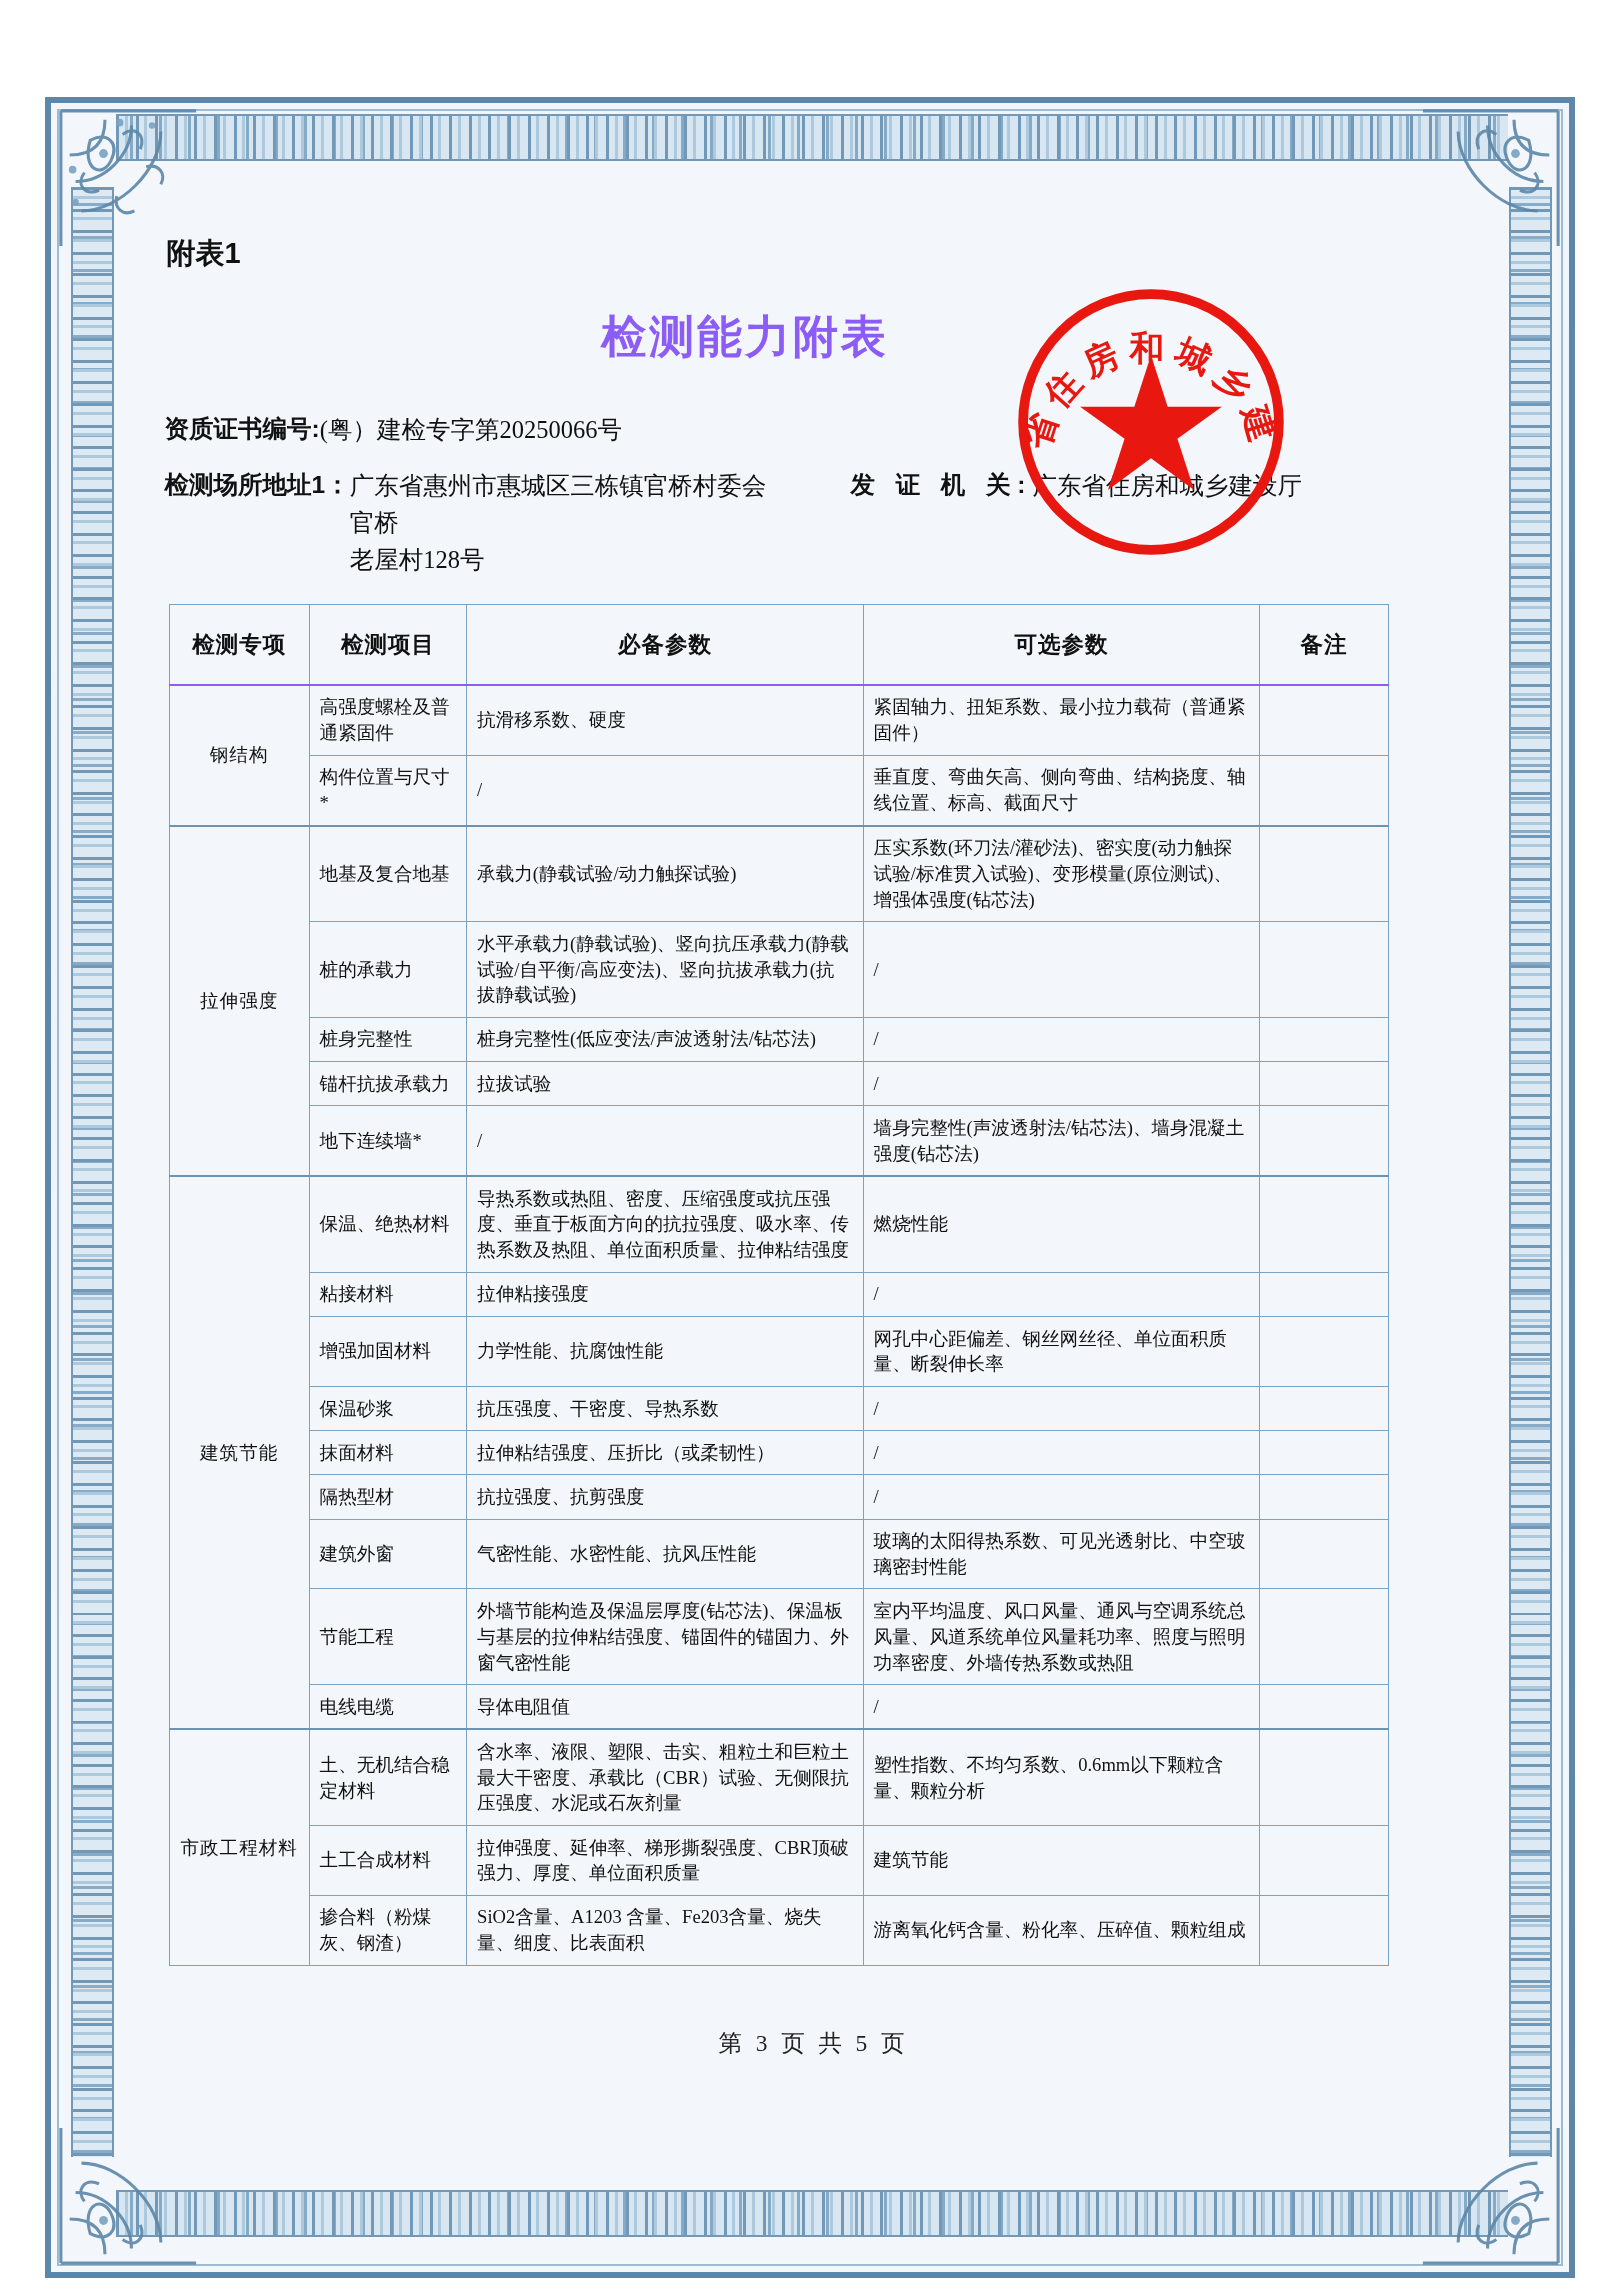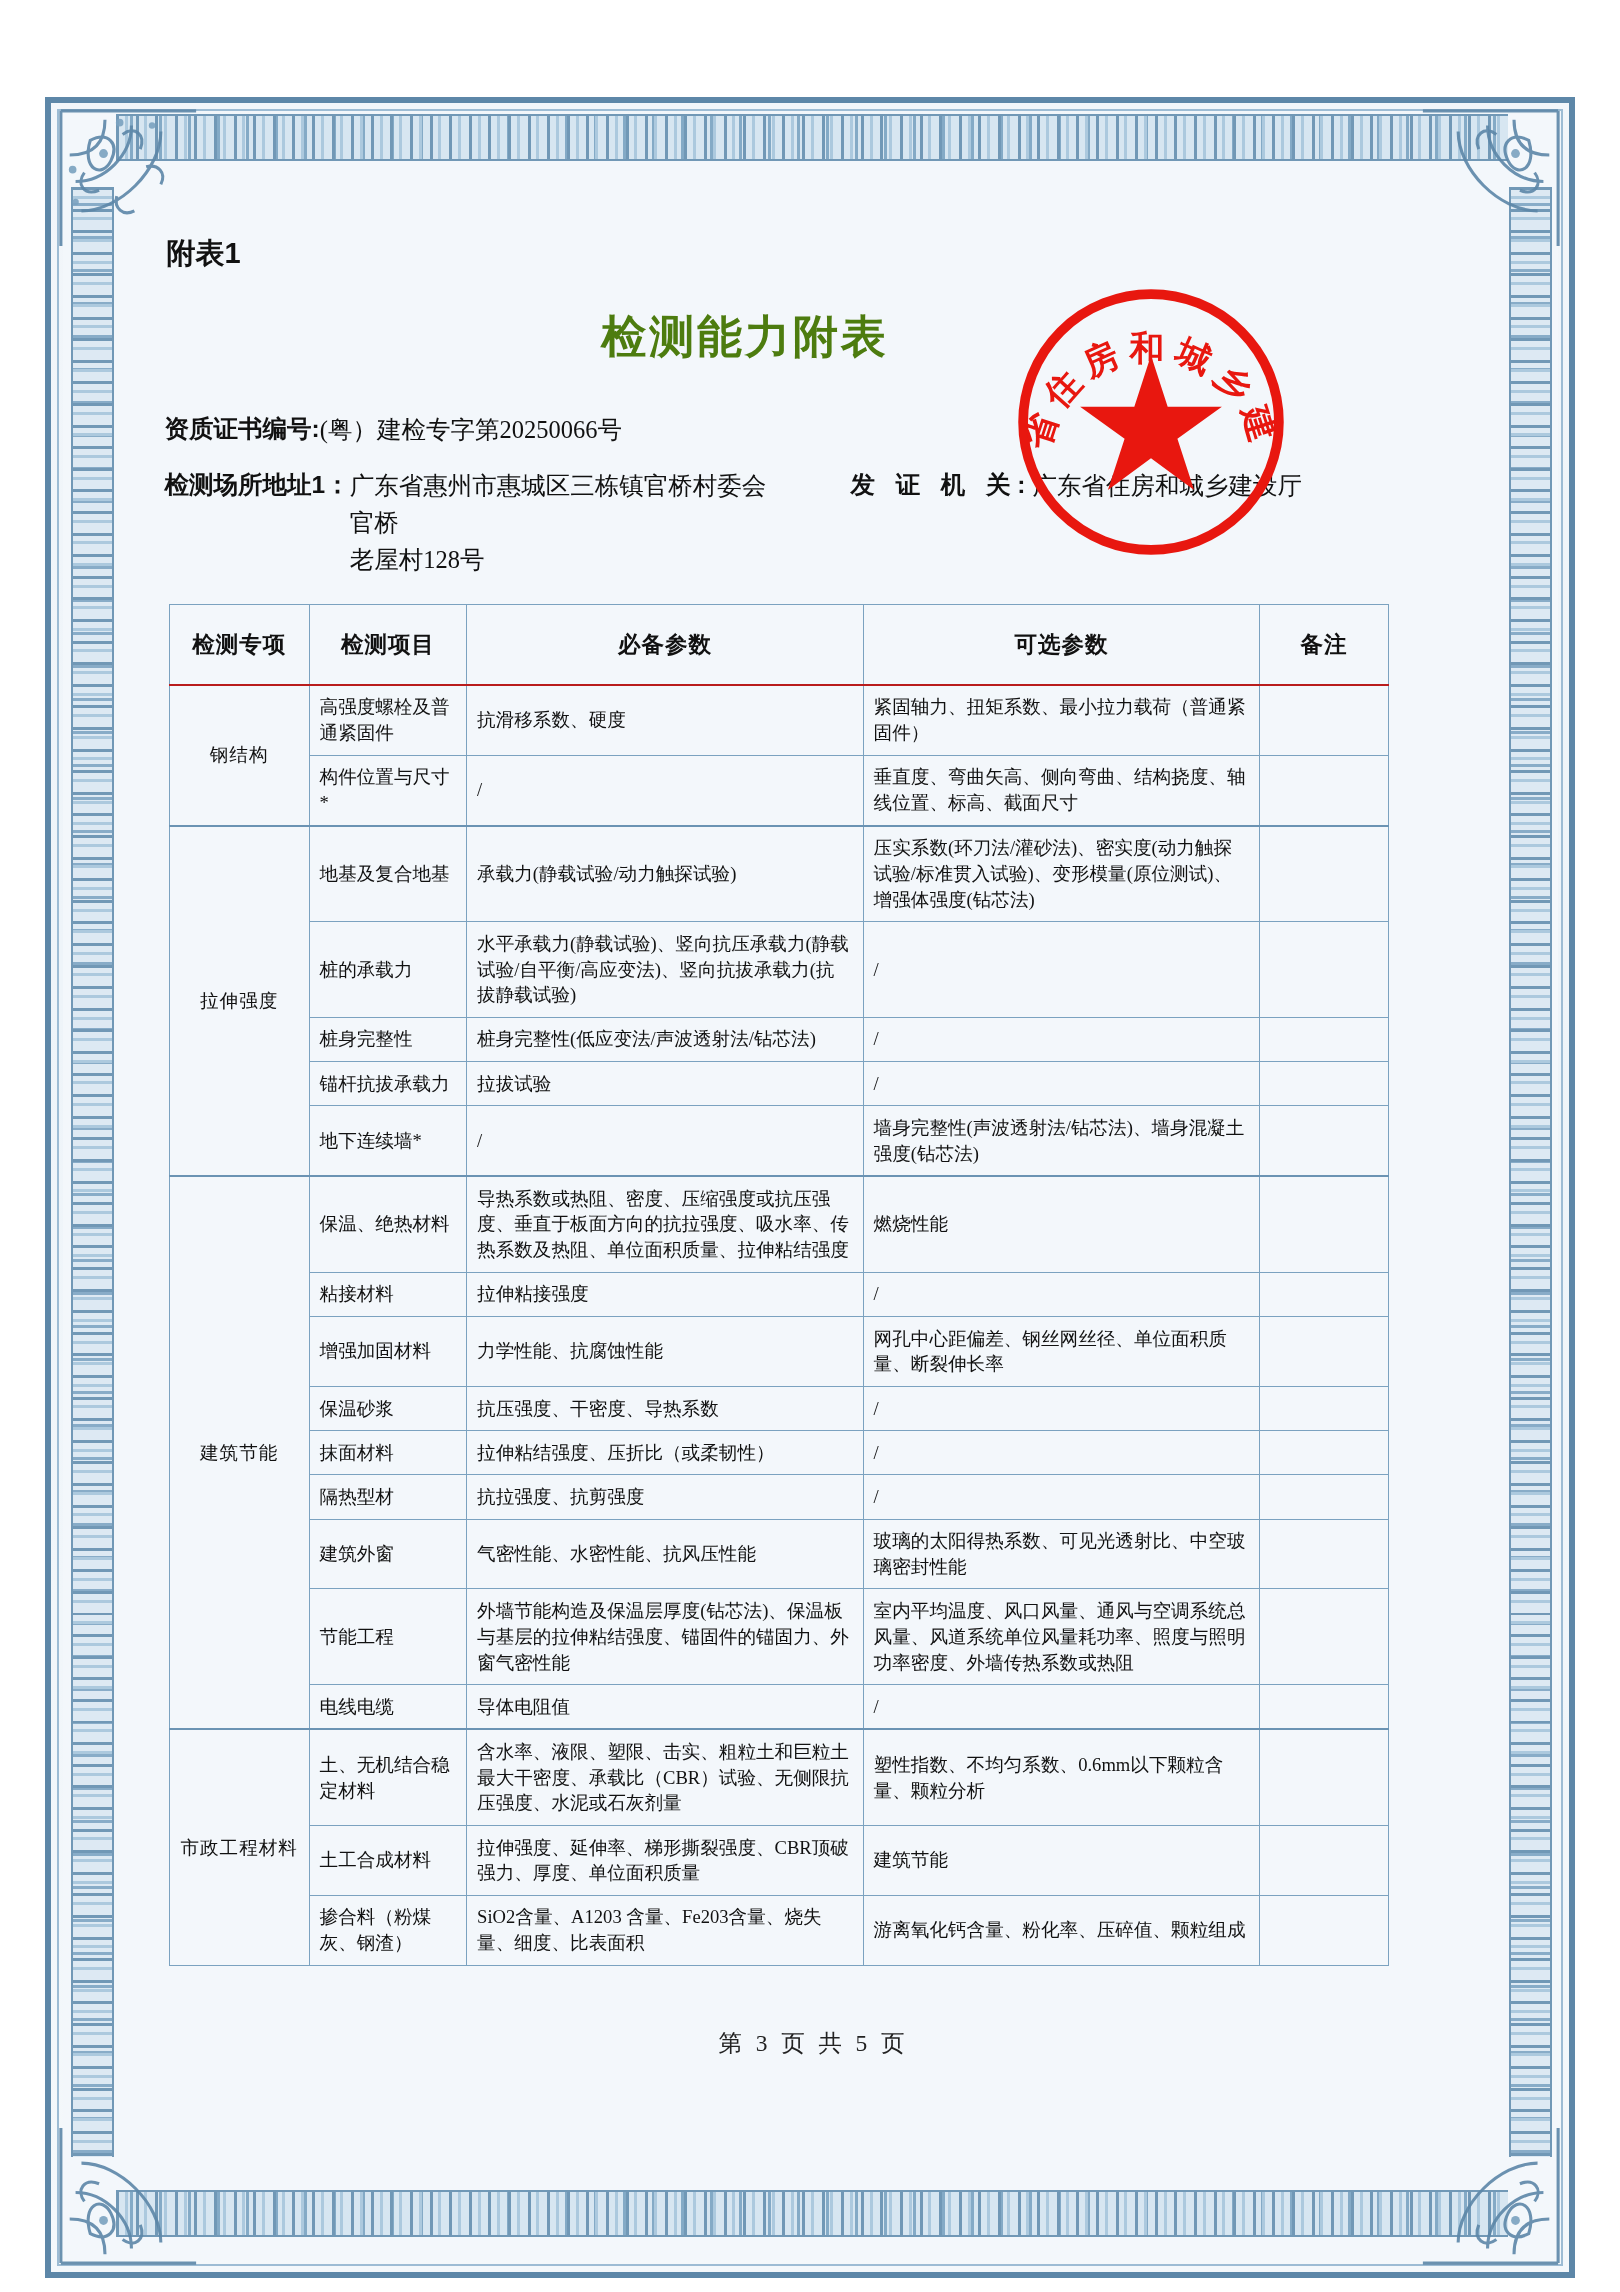--- a/index.html
+++ b/index.html
@@ -117,21 +117,21 @@
     color: #111;
     margin: 47px 0 0 19.6px;
   }
 
   .doc-title {
     text-align: center;
     font-family: "Liberation Sans", sans-serif;
     font-weight: bold;
     font-size: 45px;
     letter-spacing: 2.9px;
-    color: #4d7c0f;
+    color: #8b5cf6;
     margin: 33px 0 0 0;
     padding-right: 137px;
   }
 
   .meta {
     margin-top: 45px;
     padding-left: 17.6px;
     font-size: 24.5px;
     color: #111;
   }
@@ -192,21 +192,21 @@
   }
   td.item { font-size: 19.6px; }
   .col-cat  { width: 129px; }
   .col-item { width: 145px; }
   .col-req  { width: 365px; }
   .col-opt  { width: 365px; }
   .col-note { width: 118px; }
 
   
   tr.sec-start > td { border-top: 2.9px solid #6b93b3; }
-  table.cap-table tr.head-row th { border-bottom: 2px solid #b91c1c; font-family: Liberation Serif, serif; }
+  table.cap-table tr.head-row th { border-bottom: 2px solid #8b5cf6; font-family: Liberation Serif, serif; }
 
   .footer {
     text-align: center;
     margin-top: 61px;
     font-size: 23.5px;
     letter-spacing: 3.9px;
     color: #222;
     font-family: "Liberation Serif", serif;
   }
 

